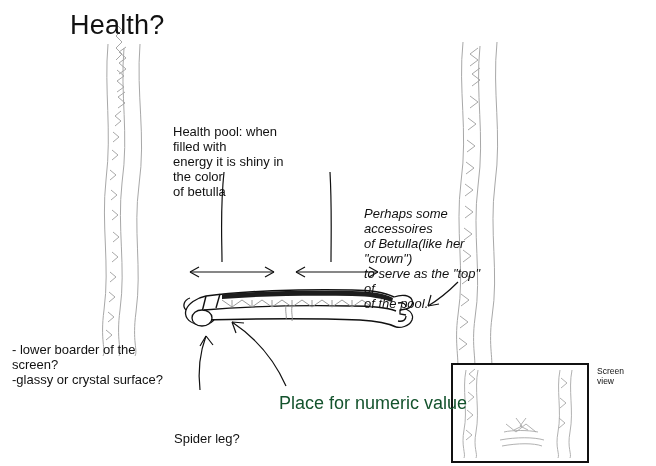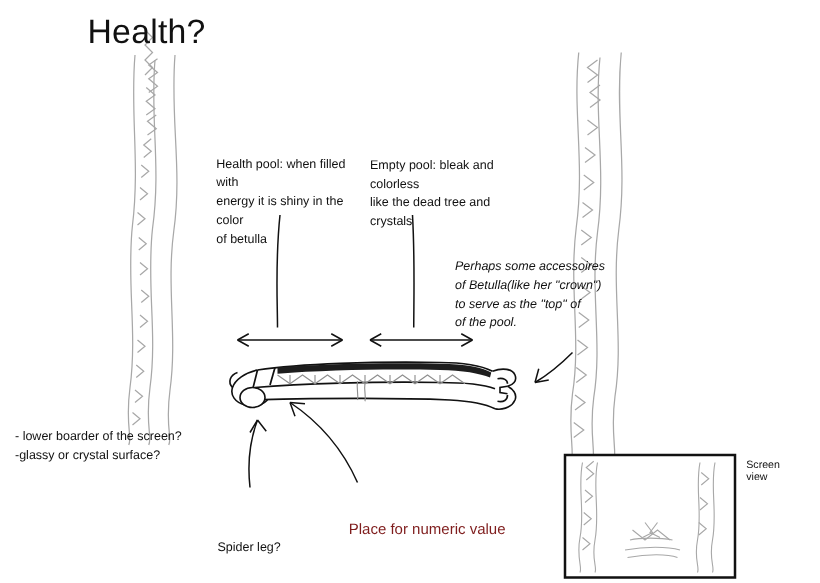--- a/index.html
+++ b/index.html
@@ -19,31 +19,31 @@
   .abs { position: absolute; }
   #title {
     left: 70px;
     top: 10px;
     font-size: 27px;
     font-family: "Liberation Sans", sans-serif;
     color: #111111;
     letter-spacing: 0.2px;
   }
   .note {
-    font-size: 10px;
+    font-size: 13px;
     line-height: 15px;
     color: #111111;
     white-space: pre-line;
   }
   .note-health { left: 173px; top: 124px; width: 120px; }
   .note-empty  { left: 296px; top: 125px; width: 120px; }
   .note-access { left: 364px; top: 206px; width: 125px; font-style: italic; }
   .note-lower  { left: 12px;  top: 342px; width: 160px; }
   .note-spider { left: 174px; top: 396px; width: 80px; margin-top: 35px; }
-  .note-value  { left: 279px; top: 416px; font-size: 12px; color: #7f1d1d; }
+  .note-value  { left: 279px; top: 393px; font-size: 18px; color: #14532d; }
   .note-screen { left: 597px; top: 366px; font-size: 8.5px; color: #111; }
   svg { position: absolute; left: 0; top: 0; }
 </style>
 </head>
 <body>
 
 <div id="canvas">
 
   <svg width="656" height="466" aria-hidden="true">
 
@@ -187,22 +187,20 @@
       <path d="M502 446 C518 443, 534 443, 542 446"></path>
     </g>
 
   </svg>
 
   <div class="abs" id="title">Health?</div>
 
   <div class="abs note note-health">Health pool: when filled with
 energy it is shiny in the color
 of betulla</div>
-  <div class="abs note note-empty">Empty pool: bleak and colorless
-like the dead tree and crystals</div>
   <div class="abs note note-access">Perhaps some accessoires
 of Betulla(like her "crown")
 to serve as the "top" of
 of the pool.</div>
   <div class="abs note note-lower">- lower boarder of the screen?
 -glassy or crystal surface?</div>
   <div class="abs note note-spider">Spider leg?</div>
   <div class="abs note-value">Place for numeric value</div>
   <div class="abs note-screen">Screen view</div>
 

